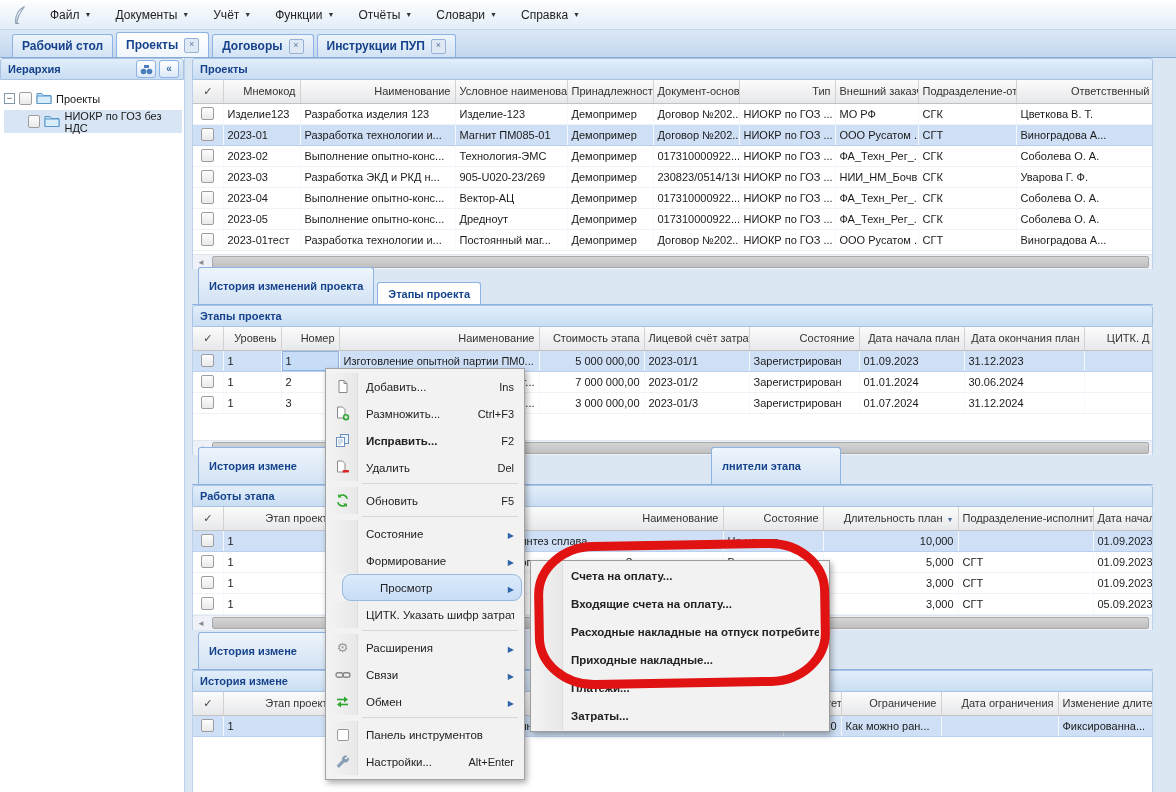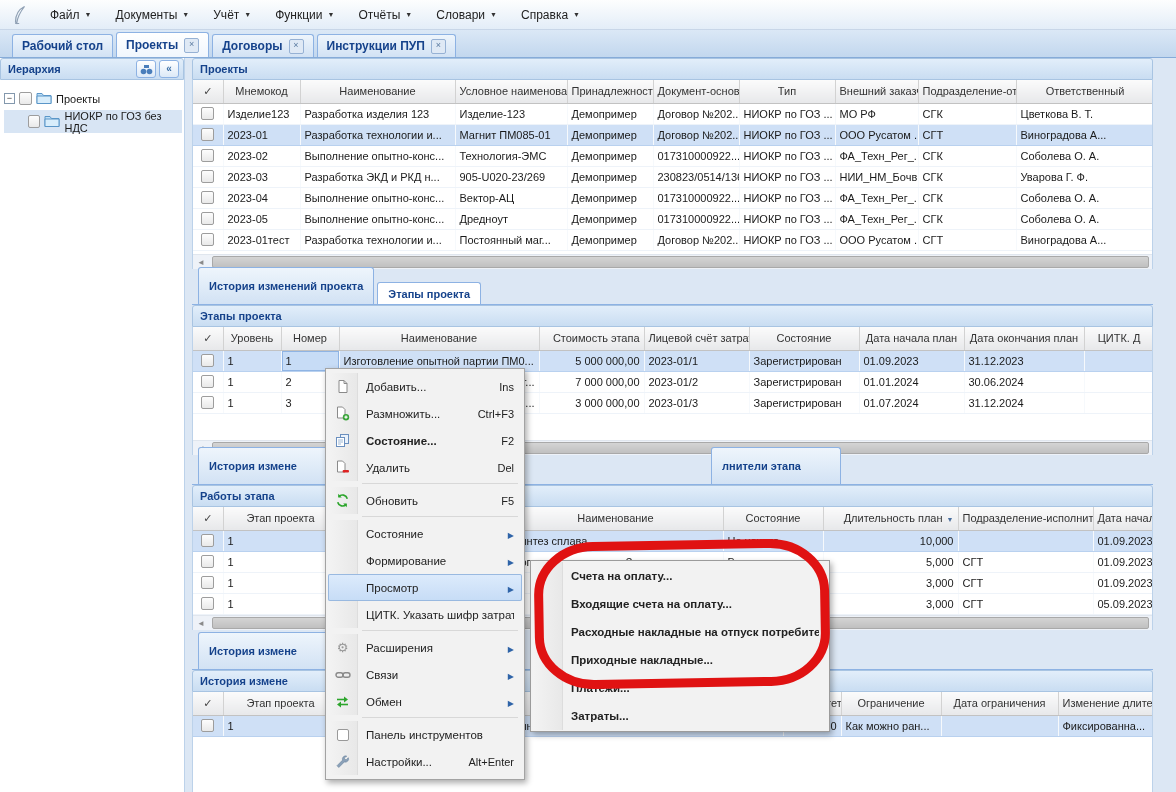--- a/index.html
+++ b/index.html
@@ -49,21 +49,21 @@
 
   
   .pbox{background:#fff;border-left:1px solid #bcd2ea;border-right:1px solid #bcd2ea;
     box-sizing:border-box;display:flex;flex-direction:column;overflow:hidden;}
   #pbox-projects{height:189px;} #pbox-stages{height:128px;} #pbox-works{height:123px;} #pbox-history{height:100px;}
   .filler{flex:1;background:#fff;}
 
   table.grid{border-collapse:collapse;table-layout:fixed;width:961px;}
   .grid th{height:23px;box-sizing:border-box;background:linear-gradient(#fbfbfb,#e7e8ea);
     border-right:1px solid #d2d2d2;border-bottom:1px solid #c2c2c2;font-weight:normal;color:#333;
-    text-align:center;padding:0 4px;white-space:nowrap;overflow:hidden;}
+    text-align:right;padding:0 4px;white-space:nowrap;overflow:hidden;}
   .grid th.chk{text-align:center;color:#444;padding:0;}
   .grid td{height:21px;box-sizing:border-box;padding:0 4px;white-space:nowrap;overflow:hidden;
     border-bottom:1px solid #eef3f9;border-right:1px solid #f6f9fc;}
   .grid td.chk{text-align:center;padding:0;}
   .grid td.chk .cb{vertical-align:middle;}
   .grid tr.sel td{background:#cfe0f6;border-bottom-color:#b9d1ef;}
   .ar{text-align:right !important;}
   .sortarr{font-size:7px;color:#4a6f9f;margin-left:4px;vertical-align:middle;}
   
   .tbl-stages tbody tr.sel td:nth-child(3){background:#c7dcf6;box-shadow:inset 0 0 0 1px #8fb4e4;}
@@ -93,21 +93,21 @@
   
   .ctxmenu{position:absolute;left:325px;top:368px;width:200px;box-sizing:border-box;z-index:40;
     background:#f2f2f2;border:1px solid #a3a3a3;box-shadow:2px 3px 6px rgba(0,0,0,.33);padding:4px 2px;}
   .mitem{height:27px;display:flex;align-items:center;font-size:11.5px;}
   .micon{flex:0 0 30px;height:100%;display:flex;align-items:center;justify-content:center;
     background:linear-gradient(90deg,#f3f3f3,#e8e8e8);border-right:1px solid #ddd;box-sizing:border-box;}
   .mlabel{flex:1;padding-left:8px;color:#222;white-space:nowrap;overflow:hidden;}
   .mitem.bold .mlabel{font-weight:bold;}
   .mright{padding-right:8px;color:#222;font-size:11px;}
   .marrow{color:#2f64a8;font-size:8px;}
-  .mitem.hl{background:linear-gradient(#ddebfc,#c6dcf6);box-shadow:inset 0 0 0 1px #99b9e0;border-radius:2px;}
+  .mitem.hl{background:linear-gradient(#ddebfc,#c6dcf6);box-shadow:inset 0 0 0 1px #99b9e0;border-radius:9px;margin-left:14px;}
   .mitem.hl .micon{background:transparent;border-right-color:transparent;}
   .msep{height:1px;background:#d8d8d8;margin:2px 4px 3px 34px;}
   .mi-cb{display:inline-block;width:12px;height:12px;box-sizing:border-box;border:1px solid #999;
     background:#fff;border-radius:2px;}
   .mi-glyph{font-size:13px;color:#979797;font-family:"DejaVu Sans",sans-serif;}
 
   
   .submenu{position:absolute;left:530px;top:560px;width:300px;box-sizing:border-box;z-index:45;
     background:#f2f2f2;border:1px solid #9b9b9b;box-shadow:2px 3px 6px rgba(0,0,0,.33);padding:1px 2px;}
   .submenu .mitem{height:28px;font-weight:bold;}
@@ -579,21 +579,21 @@
         <span class="mright">Ctrl+F3</span>
       </div>
       <div class="mitem bold">
         <span class="micon">
           <svg width="15" height="15" viewBox="0 0 15 15">
             <rect x="5.5" y="1.5" width="8" height="9" fill="#eaf2fb" stroke="#6a8fbf"></rect>
             <rect x="1.5" y="4.5" width="8" height="9" fill="#fff" stroke="#6a8fbf"></rect>
             <path d="M3 7h5M3 9h5M3 11h3" stroke="#9db8d6"></path>
           </svg>
         </span>
-        <span class="mlabel">Состояние...</span>
+        <span class="mlabel">Исправить...</span>
         <span class="mright">F2</span>
       </div>
       <div class="mitem">
         <span class="micon">
           <svg width="15" height="15" viewBox="0 0 15 15">
             <path d="M2.5 1h5L10 3.5V12H2.5z" fill="#fff" stroke="#8a8a8a"></path>
             <rect x="7.6" y="10" width="6.4" height="2.6" rx="1" fill="#d22"></rect>
           </svg>
         </span>
         <span class="mlabel">Удалить</span>

